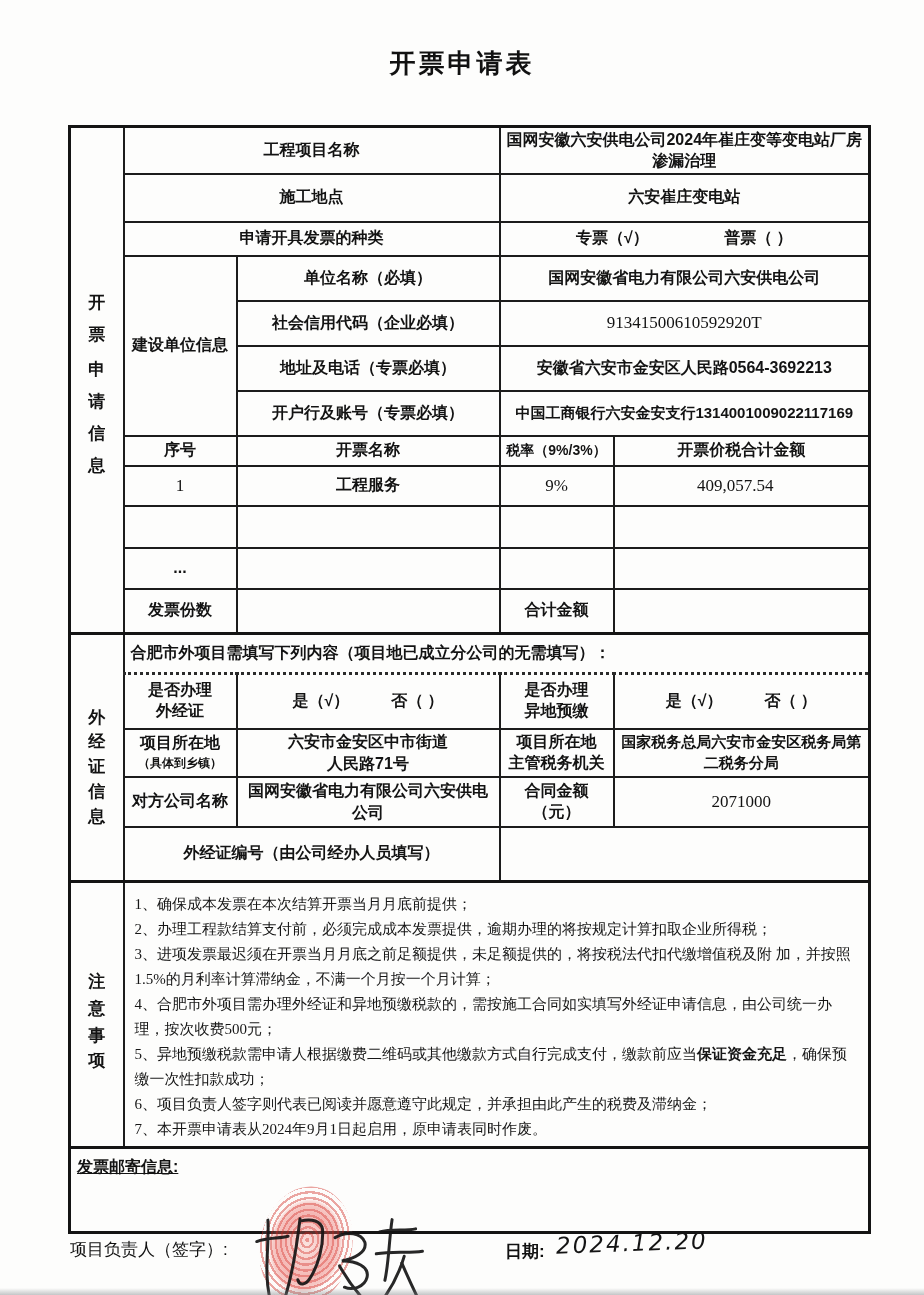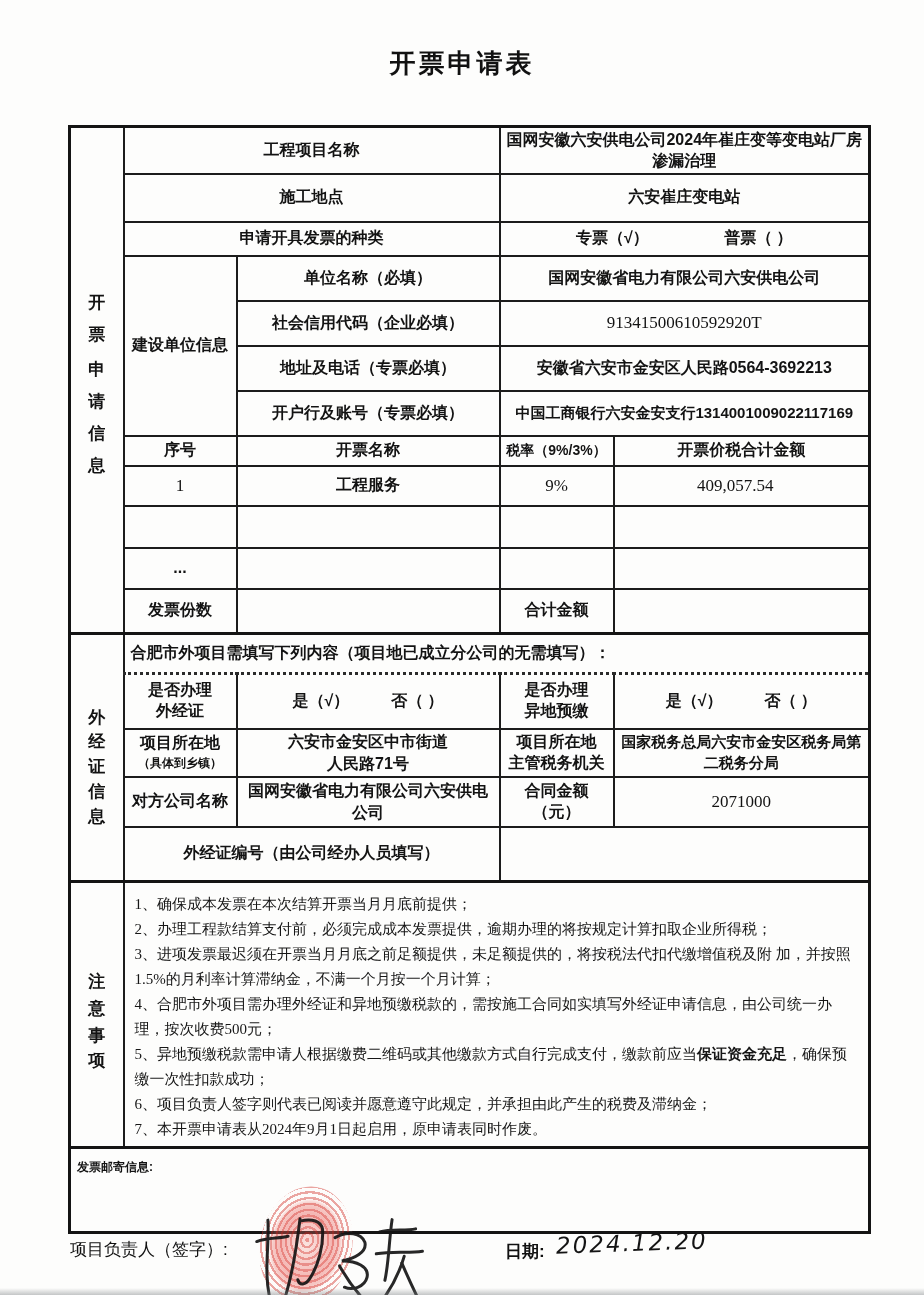--- a/index.html
+++ b/index.html
@@ -48,21 +48,21 @@
   .opt-pair{display:flex;justify-content:center;gap:42px;align-items:center;}
 
   .hdr-left{text-align:left;padding:4px 4px 4px 6px;border-bottom:3px dotted #2a2a2a;}
 
   .notes-cell{vertical-align:top;text-align:left;padding:9px 8px 4px 10px;}
   .notes-list{
     font-family:"Liberation Serif","DejaVu Serif",serif;font-weight:normal;
     font-size:15px;line-height:25px;color:#161616;
   }
   .mail-cell{vertical-align:top;text-align:left;padding:8px 6px;}
-  .mail-label{font-size:12px;font-weight:bold;}
+  .mail-label{font-size:16px;font-weight:bold;text-decoration:underline;}
 
   
   .sign-label{position:absolute;left:70px;top:1238px;font-size:17px;font-weight:normal;}
   .date-label{position:absolute;left:505px;top:1240px;font-size:17px;font-weight:bold;}
   .date-value{
     position:absolute;left:556px;top:1230px;
     font-family:"DejaVu Sans",sans-serif;font-style:italic;font-size:23px;
     letter-spacing:2px;transform:rotate(-2deg);color:#141414;
   }
   .thumbprint{

